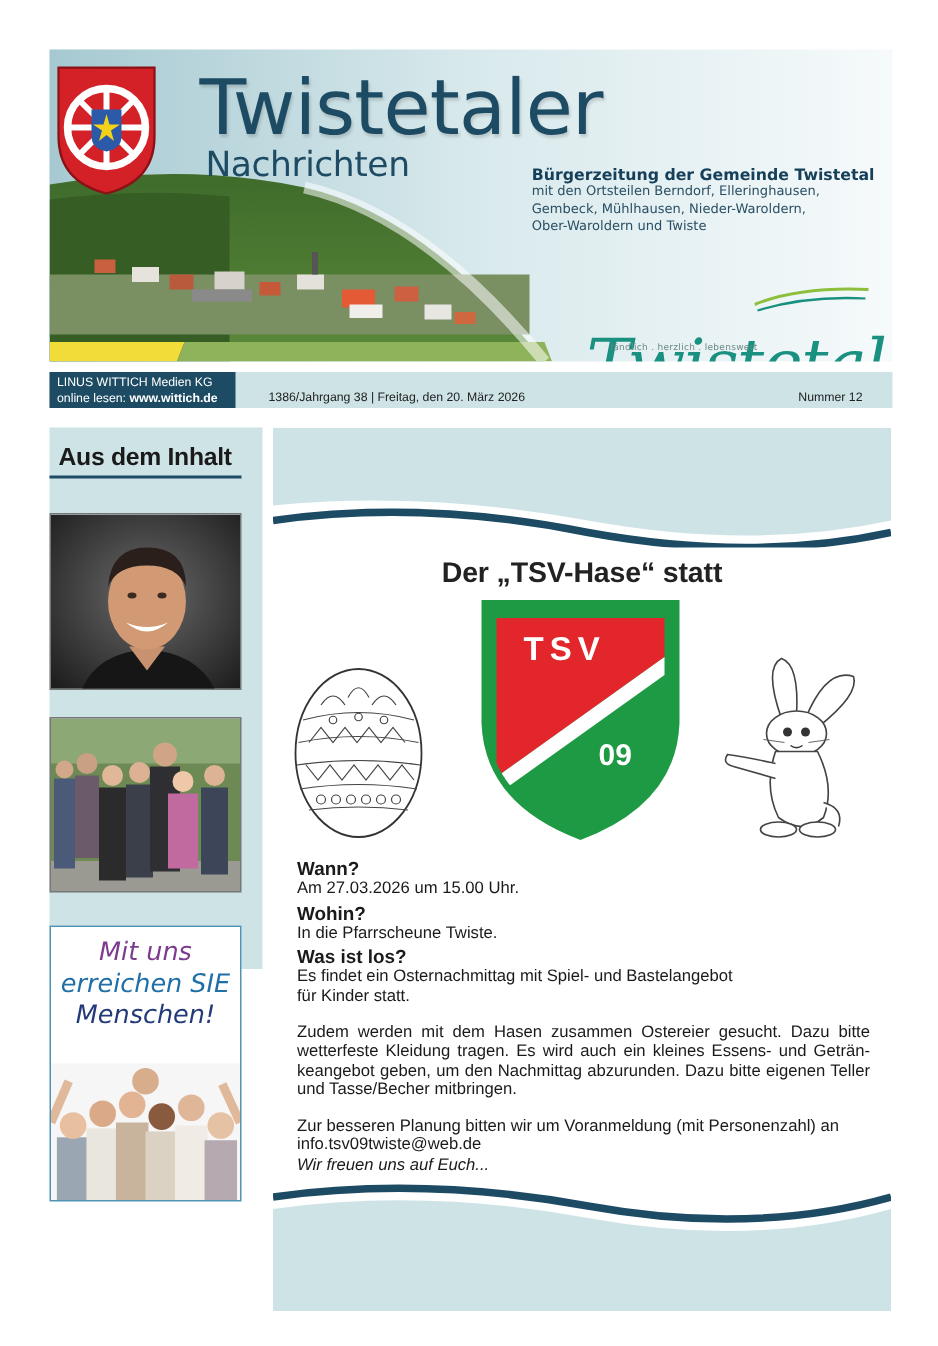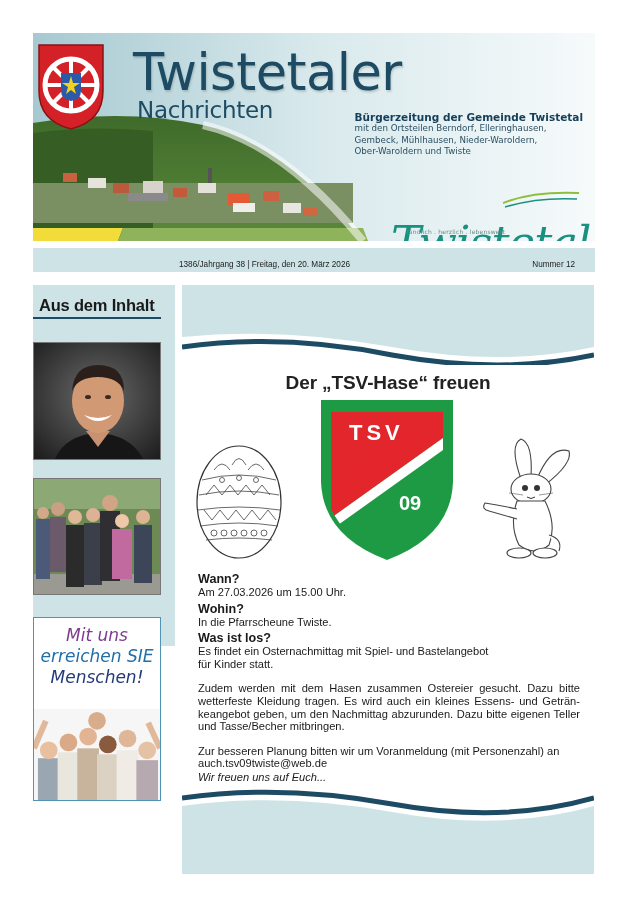--- a/index.html
+++ b/index.html
@@ -198,20 +198,24 @@
 
   <div class="twistetal-logo">Twistetal</div>
   <svg class="twistetal-swoosh" width="80" height="20" viewBox="0 0 80 20">
     <path d="M0 14 Q 30 2 76 4" stroke="#8dbf3c" stroke-width="2" fill="none"></path>
     <path d="M2 18 Q 35 8 74 10" stroke="#1a9080" stroke-width="1.5" fill="none"></path>
   </svg>
   <div class="twistetal-slogan">ländlich . herzlich . lebenswert</div>
 </div>
 
 <div class="infobar">
+  <div class="publisher">
+    <div>LINUS WITTICH Medien KG</div>
+    <div><span>online lesen: </span><b>www.wittich.de</b></div>
+  </div>
   <div class="issue">1386/Jahrgang 38 |  Freitag, den 20. März 2026</div>
   <div class="nummer">Nummer 12</div>
 </div>
 
 <div class="sidebar">
   <div class="sidebar-title">Aus dem Inhalt</div>
   <div class="sidebar-rule"></div>
 
   <div class="thumb thumb1">
     <svg width="128" height="118" viewBox="0 0 128 118">
@@ -290,21 +294,21 @@
   </div>
 </div>
 
 <div class="article">
   <svg class="wave-top" width="412" height="80" viewBox="0 0 412 80">
     <path d="M0 0 L412 0 L412 62 Q 320 82 210 62 Q 100 42 0 52 Z" fill="#cde3e6"></path>
     <path d="M0 58 Q 100 44 210 66 Q 320 86 412 66" stroke="#ffffff" stroke-width="4" fill="none"></path>
     <path d="M0 62 Q 100 48 210 70 Q 320 90 412 70" stroke="#1d4b63" stroke-width="5" fill="none"></path>
   </svg>
 
-  <div class="article-title">Der „TSV-Hase“ freuen</div>
+  <div class="article-title">Der „TSV-Hase“ statt</div>
 
   <svg class="img-egg" width="90" height="120" viewBox="0 0 90 120">
     <ellipse cx="45" cy="62" rx="42" ry="56" fill="#fff" stroke="#333" stroke-width="1.2"></ellipse>
     <g fill="none" stroke="#444" stroke-width="0.8">
       <path d="M8 40 Q 45 30 82 40"></path>
         <path d="M5 55 Q 45 47 85 55"></path>
       <path d="M4 70 Q 45 64 86 70"></path>
         <path d="M6 86 Q 45 80 84 86"></path>
       <path d="M12 100 Q 45 96 78 100"></path>
       <path d="M12 55 L 20 45 L 28 55 L 36 45 L 44 55 L 52 45 L 60 55 L 68 45 L 76 55"></path>
@@ -367,21 +371,21 @@
     <p>Am 27.03.2026 um 15.00 Uhr.</p>
     <h3>Wohin?</h3>
     <p>In die Pfarrscheune Twiste.</p>
     <h3>Was ist los?</h3>
     <p>Es findet ein Osternachmittag mit Spiel- und Bastelangebot</p>
     <p>für Kinder statt.</p>
     <div class="gap"></div>
     <p class="just">Zudem werden mit dem Hasen zusammen Ostereier gesucht. Dazu bitte wetterfeste Kleidung tragen. Es wird auch ein kleines Essens- und Geträn­keangebot geben, um den Nachmittag abzurunden. Dazu bitte eigenen Teller und Tasse/Becher mitbringen.</p>
     <div class="gap"></div>
     <p>Zur besseren Planung bitten wir um Voranmeldung (mit Personenzahl) an</p>
-    <p>auch.tsv09twiste@web.de</p>
+    <p>info.tsv09twiste@web.de</p>
     <p class="closing">Wir freuen uns auf Euch...</p>
   </div>
 
   <svg class="wave-bottom" width="412" height="90" viewBox="0 0 412 90">
     <path d="M0 22 Q 100 8 210 28 Q 320 48 412 22 L412 90 L0 90 Z" fill="#cde3e6"></path>
     <path d="M0 18 Q 100 4 210 24 Q 320 44 412 18" stroke="#ffffff" stroke-width="4" fill="none"></path>
     <path d="M0 14 Q 100 0 210 20 Q 320 40 412 14" stroke="#1d4b63" stroke-width="5" fill="none"></path>
   </svg>
 </div>
 

